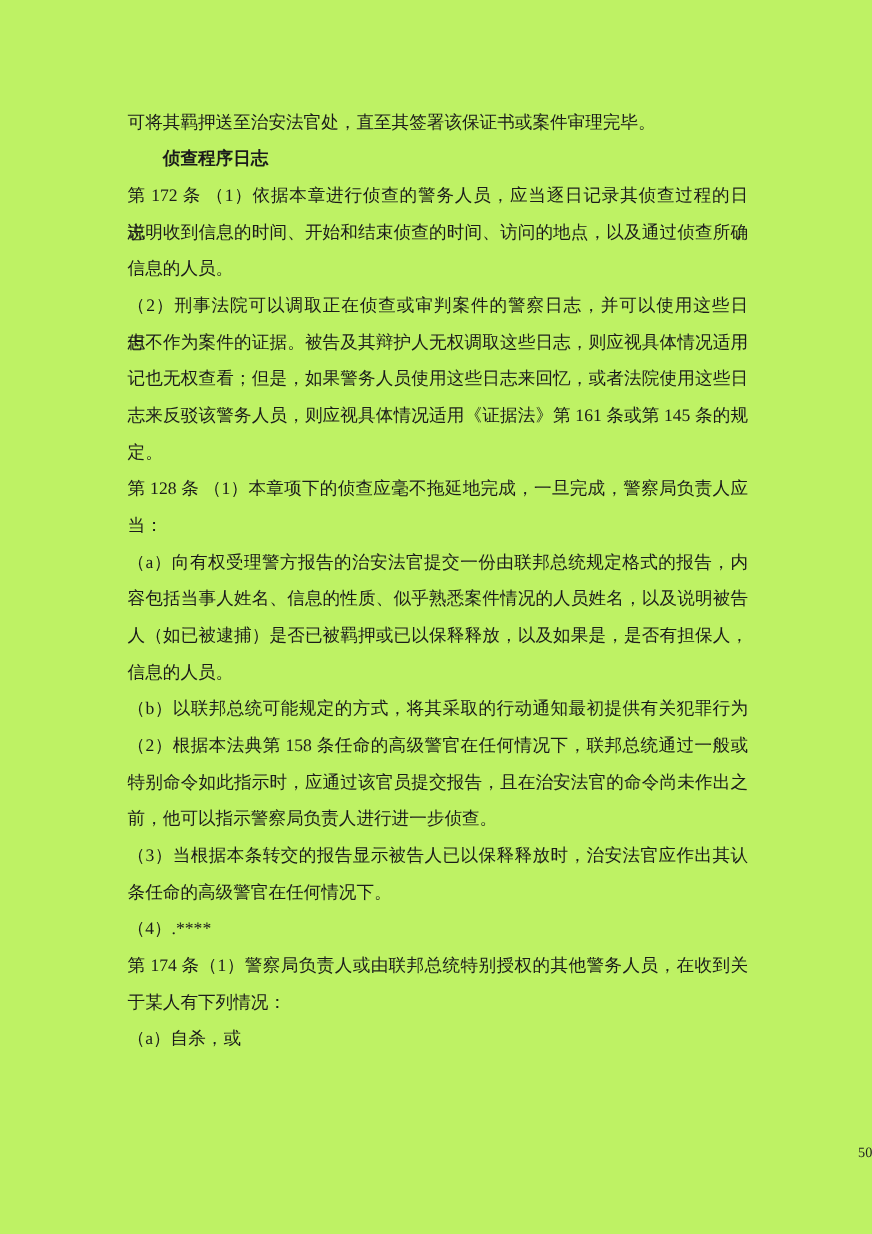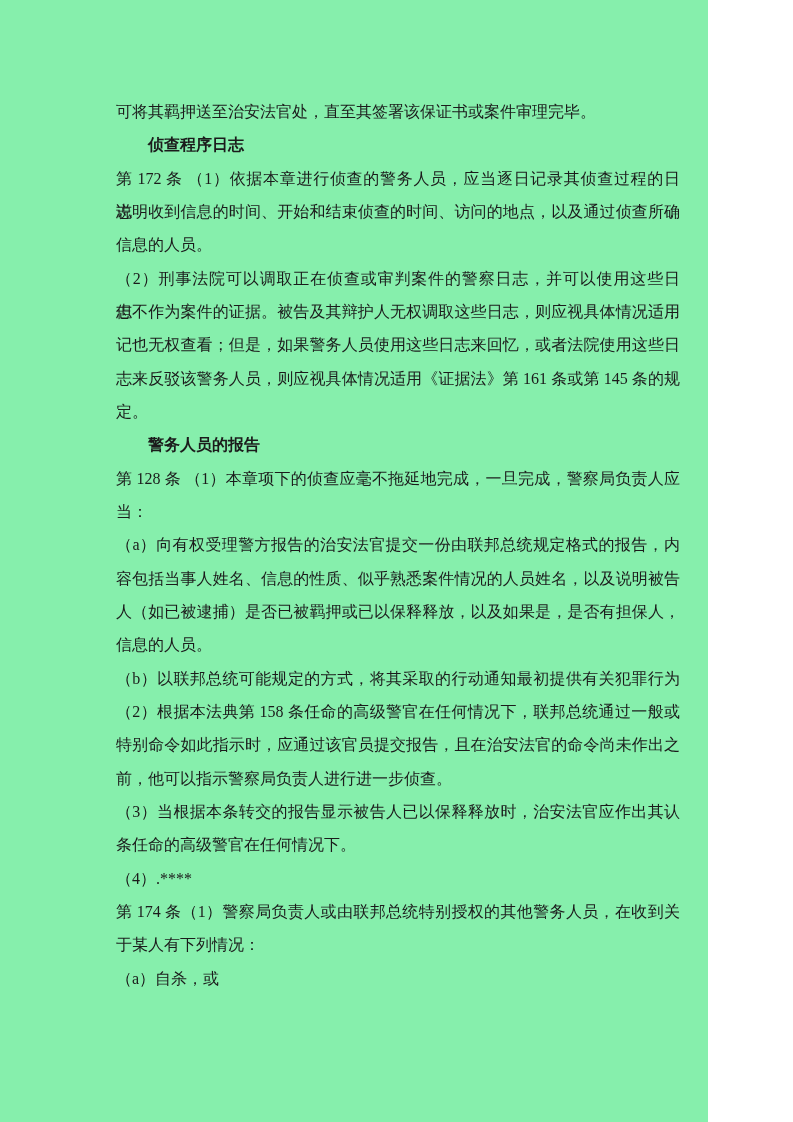--- a/index.html
+++ b/index.html
@@ -2,23 +2,23 @@
 <html><head>
 <meta charset="utf-8">
 <style>
   html, body {
     margin: 0;
     padding: 0;
     background: #ffffff;
   }
   .page {
     position: relative;
-    width: 708px;
+    width: 793px;
     height: 1122px;
-    background: #86efac;
+    background: #bef264;
     color: #1b1b1b;
     font-family: "Liberation Serif", "DejaVu Serif", serif;
     overflow: hidden;
   }
   .page-body {
     position: absolute;
     left: 116px;
     top: 95px;
     width: 564px;
   }
@@ -57,21 +57,20 @@
     <div class="line">可将其羁押送至治安法官处，直至其签署该保证书或案件审理完毕。</div>
     <div class="line heading">侦查程序日志</div>
     <div class="line just">第 172 条 （1）依据本章进行侦查的警务人员，应当逐日记录其侦查过程的日志，</div>
     <div class="line just">说明收到信息的时间、开始和结束侦查的时间、访问的地点，以及通过侦查所确</div>
     <div class="line">信息的人员。</div>
     <div class="line just">（2）刑事法院可以调取正在侦查或审判案件的警察日志，并可以使用这些日志，</div>
     <div class="line just">但不作为案件的证据。被告及其辩护人无权调取这些日志，则应视具体情况适用</div>
     <div class="line just">记也无权查看；但是，如果警务人员使用这些日志来回忆，或者法院使用这些日</div>
     <div class="line just">志来反驳该警务人员，则应视具体情况适用《证据法》第 161 条或第 145 条的规</div>
     <div class="line">定。</div>
-    <div class="line heading">警务人员的报告</div>
     <div class="line just">第 128 条 （1）本章项下的侦查应毫不拖延地完成，一旦完成，警察局负责人应</div>
     <div class="line">当：</div>
     <div class="line just">（a）向有权受理警方报告的治安法官提交一份由联邦总统规定格式的报告，内</div>
     <div class="line just">容包括当事人姓名、信息的性质、似乎熟悉案件情况的人员姓名，以及说明被告</div>
     <div class="line just">人（如已被逮捕）是否已被羁押或已以保释释放，以及如果是，是否有担保人，</div>
     <div class="line">信息的人员。</div>
     <div class="line just">（b）以联邦总统可能规定的方式，将其采取的行动通知最初提供有关犯罪行为</div>
     <div class="line just">（2）根据本法典第 158 条任命的高级警官在任何情况下，联邦总统通过一般或</div>
     <div class="line just">特别命令如此指示时，应通过该官员提交报告，且在治安法官的命令尚未作出之</div>
     <div class="line">前，他可以指示警察局负责人进行进一步侦查。</div>

